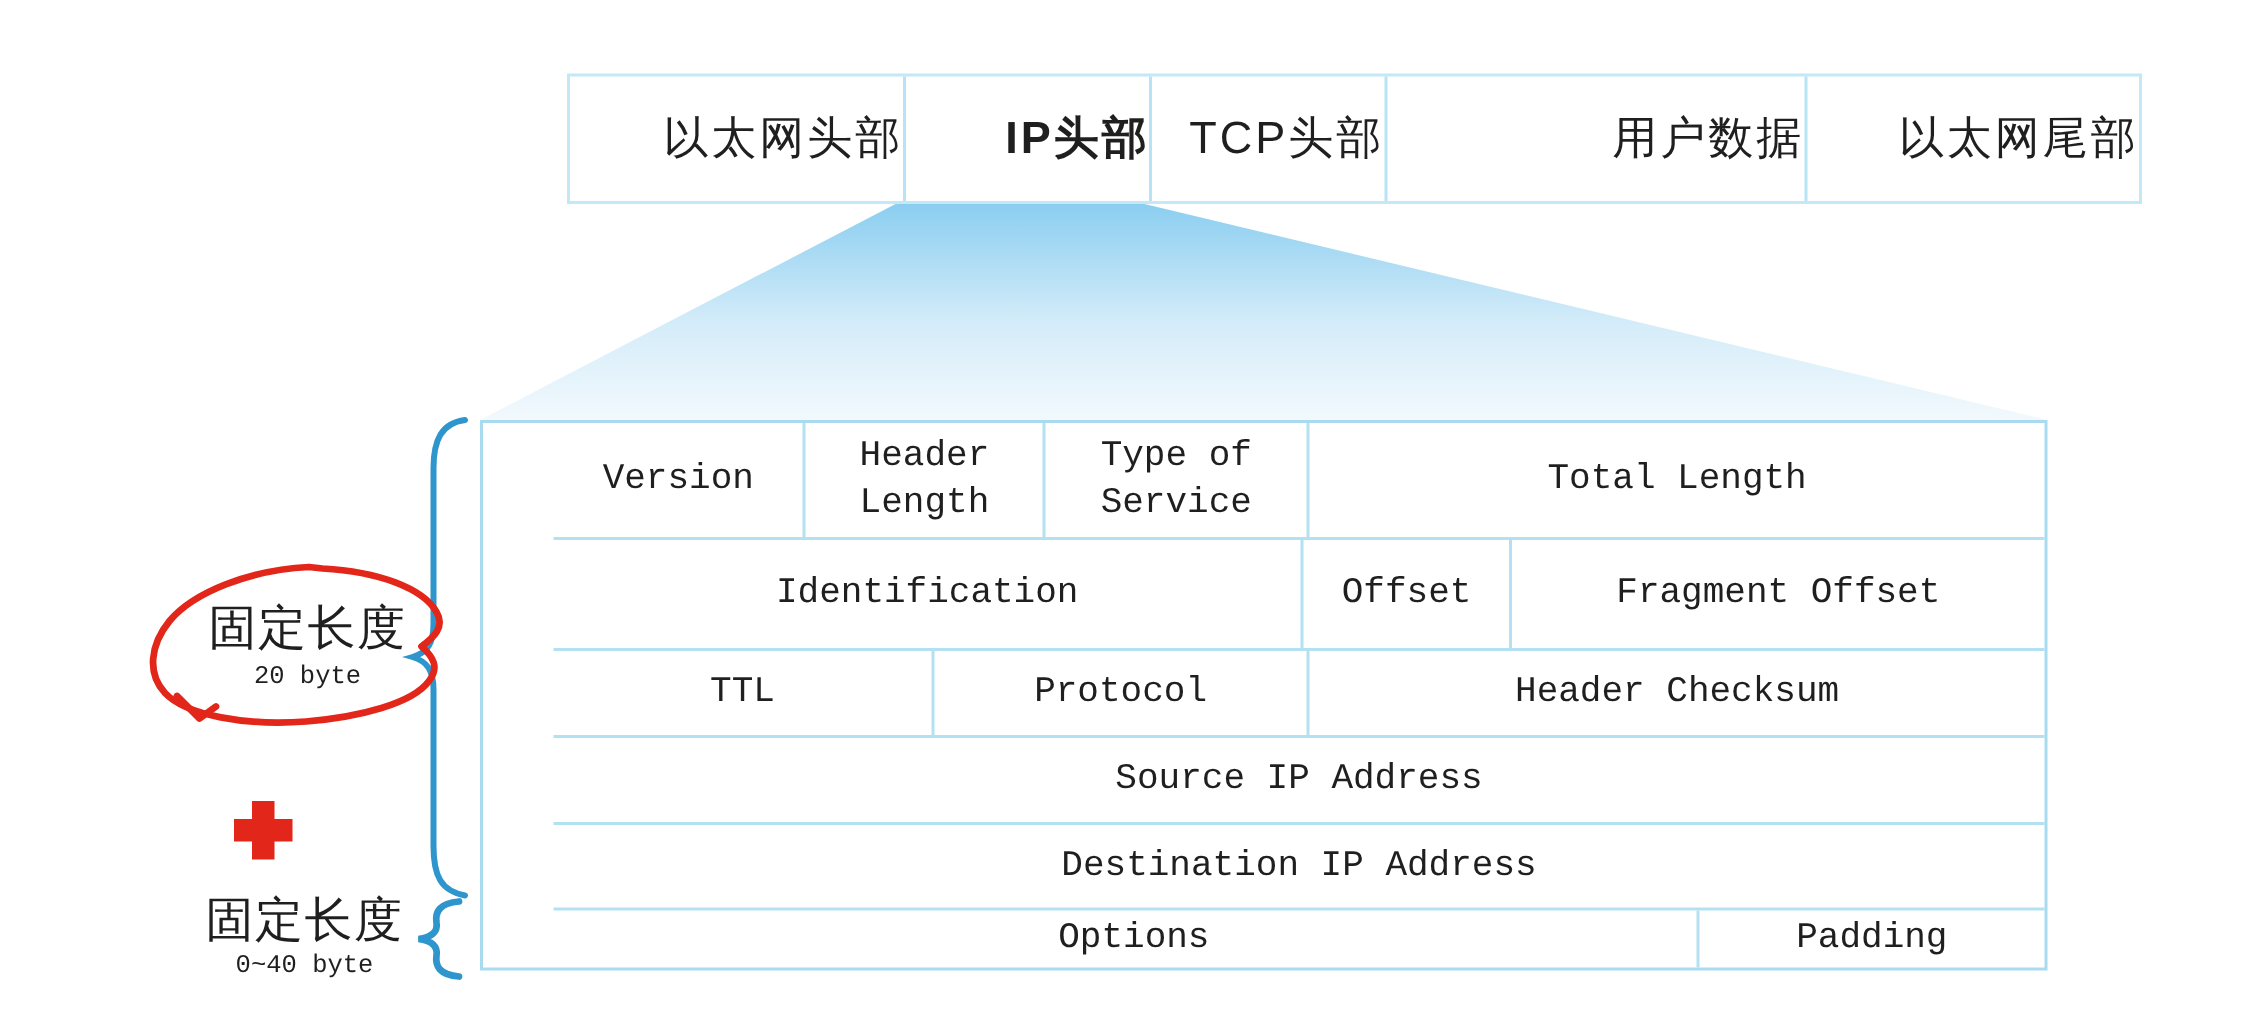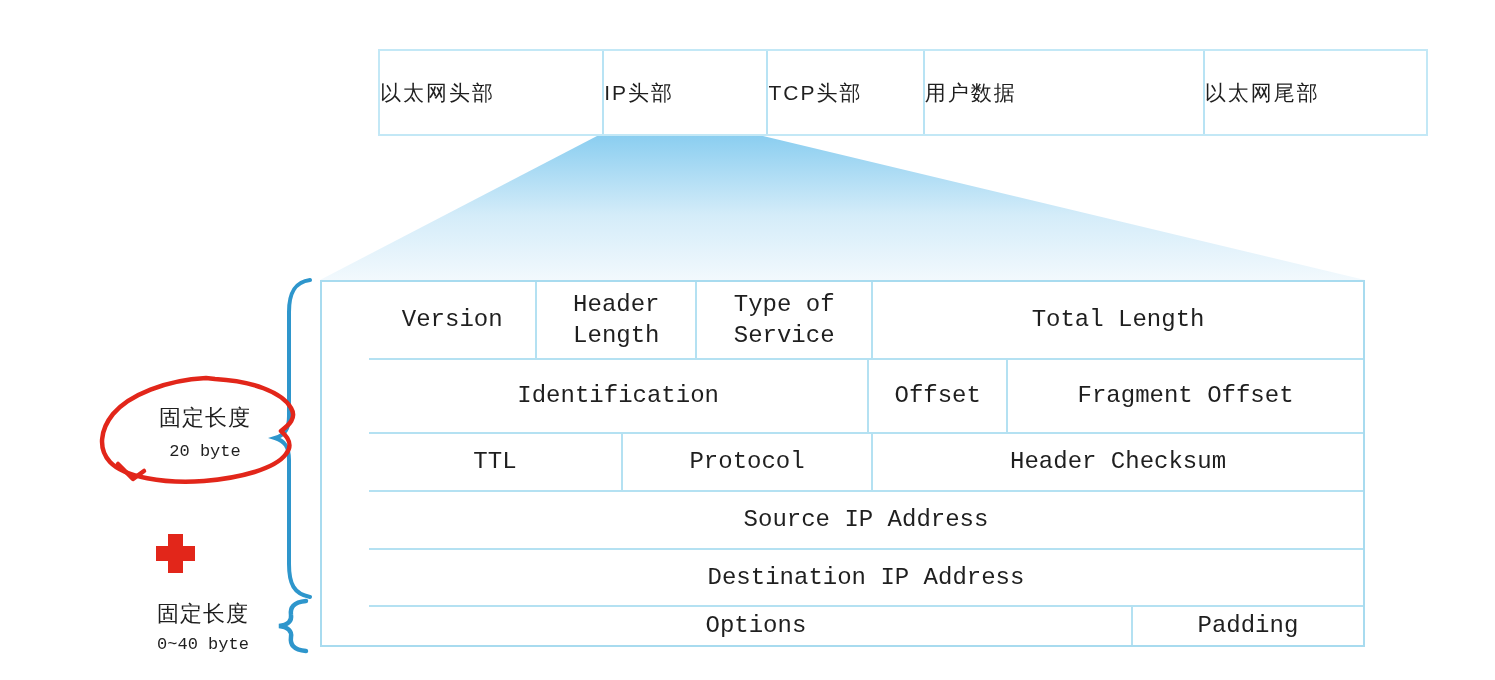--- a/index.html
+++ b/index.html
@@ -9,26 +9,26 @@
   }
   .stage{position:absolute;inset:0;}
 
   
   .packet-bar{
     position:absolute;left:378px;top:49px;width:1050px;height:87px;
     display:flex;box-sizing:border-box;border:2px solid #c3e8f6;background:#ffffff;
   }
   .pcell{
     box-sizing:border-box;border-right:2px solid #b8e3f4;
-    display:flex;align-items:center;justify-content:flex-start;
+    display:flex;align-items:center;justify-content:flex-end;
     font-family:"Liberation Sans","DejaVu Sans",sans-serif;
-    font-size:21px;letter-spacing:2px;white-space:nowrap;
+    font-size:30px;letter-spacing:2px;white-space:nowrap;
   }
   .pcell:last-child{border-right:none;}
-  .pcell.bold{font-weight:400;}
+  .pcell.bold{font-weight:700;}
 
   
   .funnel{position:absolute;left:320px;top:136px;}
 
   
   .iptable{
     position:absolute;left:320px;top:280px;width:1045px;height:367px;
     box-sizing:border-box;border:2px solid #a8dbef;background:#ffffff;
     display:flex;flex-direction:column;padding-left:47px;
   }
@@ -41,21 +41,21 @@
   }
   .tcell:last-child{border-right:none;}
 
   
   .overlay{position:absolute;left:0;top:0;pointer-events:none;}
 
   .side-label{
     position:absolute;text-align:center;
     font-family:"Liberation Sans","DejaVu Sans",sans-serif;
   }
-  .side-label .cjk{display:block;font-size:22px;letter-spacing:1px;line-height:36px;white-space:nowrap;}
+  .side-label .cjk{display:block;font-size:32px;letter-spacing:1px;line-height:36px;white-space:nowrap;}
   .side-label .mono{display:block;font-family:"Liberation Mono","DejaVu Sans Mono",monospace;font-size:17px;line-height:32px;white-space:nowrap;}
   .fixed-label{left:120px;top:400px;width:170px;}
   .optional-label{left:118px;top:597px;width:170px;}
   .optional-label .cjk{line-height:33px;}
   .optional-label .mono{line-height:30px;}
 </style>
 </head>
 <body>
 
 <div class="stage">

